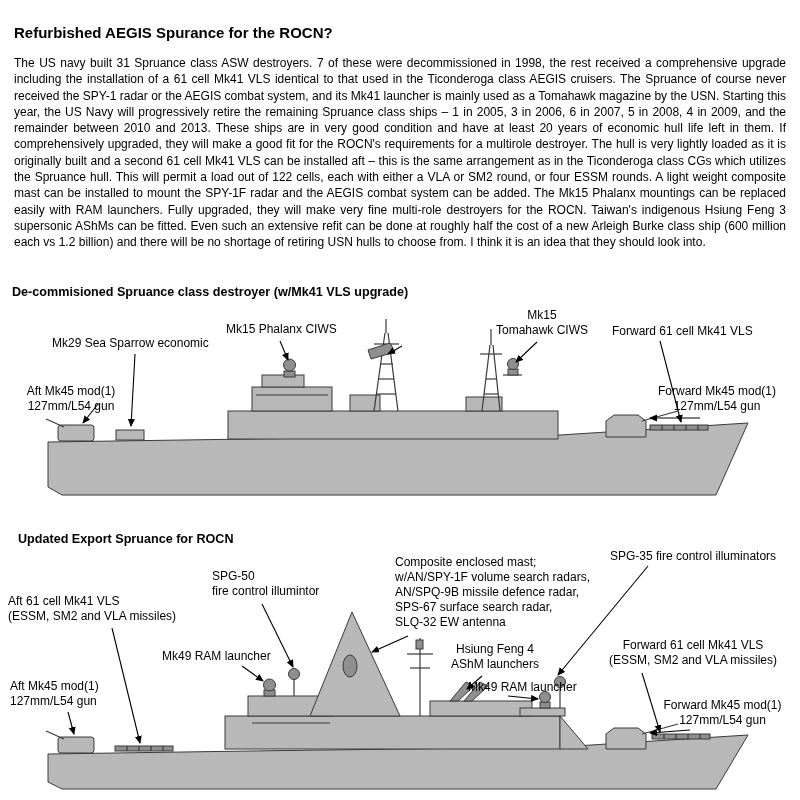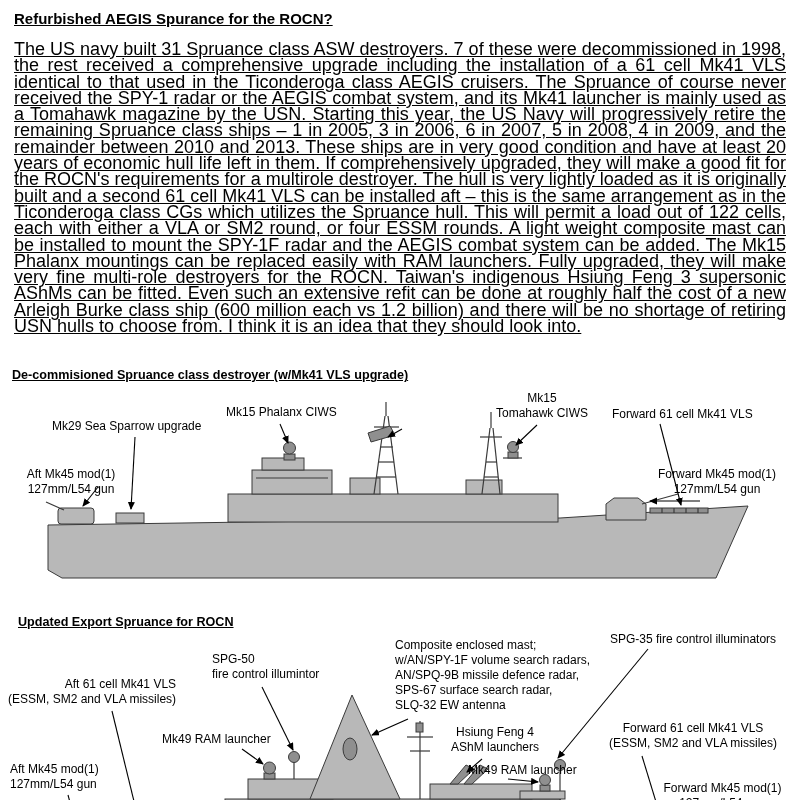--- a/index.html
+++ b/index.html
@@ -1,23 +1,23 @@
 <!DOCTYPE html>
 <html><head>
 <meta charset="utf-8">
 <style>
   * { box-sizing: border-box; margin: 0; padding: 0; }
   html, body { background: #ffffff; }
   body {
     width: 800px; height: 800px; overflow: hidden;
     font-family: "Liberation Sans", sans-serif; color: #000;
   }
-  .page { position: relative; width: 800px; height: 800px; padding-top: 10px; text-decoration: underline; }
+  .page { position: relative; width: 800px; height: 800px; padding-top: 24px; }
   h1.title { font-size: 15px; font-weight: bold; margin: 0 14px; }
-  p.body-text { font-size: 18px; line-height: 16.3px; margin: 14px 14px 16px 14px; text-align: justify; }
+  p.body-text { font-size: 12px; line-height: 16.3px; margin: 14px 14px 16px 14px; text-align: justify; }
   h2.diag-heading { font-size: 12.6px; font-weight: bold; margin-left: 18px; margin-right: 18px; }
   #d1-heading { margin-top: 34px; margin-left: 12px; }
   #d2-heading { margin-top: 31px; }
   .canvas { position: relative; width: 800px; }
   #canvas1 { height: 202px; }
   #canvas2 { height: 248px; }
   .canvas svg { position: absolute; left: 0; top: 0; display: block; }
   .lbl {
     position: absolute; font-size: 12px; line-height: 15px;
     white-space: pre-line; color: #000;
@@ -113,21 +113,21 @@
         <line class="arrow" x1="135" y1="55" x2="131" y2="127" marker-end="url(#ah1)"></line>
         <line class="arrow" x1="280" y1="42" x2="288" y2="61" marker-end="url(#ah1)"></line>
         <line class="arrow" x1="402" y1="47" x2="388" y2="55" marker-end="url(#ah1)"></line>
         <line class="arrow" x1="537" y1="43" x2="516" y2="63" marker-end="url(#ah1)"></line>
         <line class="arrow" x1="660" y1="42" x2="681" y2="123" marker-end="url(#ah1)"></line>
         <line class="arrow" x1="98" y1="105" x2="83" y2="124" marker-end="url(#ah1)"></line>
         <line class="arrow" x1="700" y1="119" x2="650" y2="119" marker-end="url(#ah1)"></line>
       </g>
     </svg>
 
-    <div class="lbl" style="left:52px; top:37px;">Mk29 Sea Sparrow upgrade</div>
+    <div class="lbl" style="left:52px; top:37px;">Mk29 Sea Sparrow economic</div>
     <div class="lbl" style="left:226px; top:23px;">Mk15 Phalanx CIWS</div>
     <div class="lbl center" style="left:494px; top:9px; width:96px;">Mk15
 Tomahawk CIWS</div>
     <div class="lbl" style="left:612px; top:25px;">Forward 61 cell Mk41 VLS</div>
     <div class="lbl center" style="left:8px; top:85px; width:126px;">Aft Mk45 mod(1)
 127mm/L54 gun</div>
     <div class="lbl center" style="left:644px; top:85px; width:146px;">Forward Mk45 mod(1)
 127mm/L54 gun</div>
   </div>
 
@@ -230,21 +230,21 @@
     </svg>
 
     <div class="lbl" style="left:212px; top:23px;">SPG-50
 fire control illumintor</div>
     <div class="lbl" style="left:395px; top:9px;">Composite enclosed mast;
 w/AN/SPY-1F volume search radars,
 AN/SPQ-9B missile defence radar,
 SPS-67 surface search radar,
 SLQ-32 EW antenna</div>
     <div class="lbl" style="left:610px; top:3px;">SPG-35 fire control illuminators</div>
-    <div class="lbl" style="left:8px; top:48px;text-align:right;">Aft 61 cell Mk41 VLS
+    <div class="lbl" style="left:8px; top:48px;">Aft 61 cell Mk41 VLS
 (ESSM, SM2 and VLA missiles)</div>
     <div class="lbl" style="left:162px; top:103px;">Mk49 RAM launcher</div>
     <div class="lbl center" style="left:438px; top:96px; width:114px;">Hsiung Feng 4
 AShM launchers</div>
     <div class="lbl center" style="left:594px; top:92px; width:198px;">Forward 61 cell Mk41 VLS
 (ESSM, SM2 and VLA missiles)</div>
     <div class="lbl" style="left:468px; top:134px;">Mk49 RAM launcher</div>
     <div class="lbl" style="left:10px; top:133px;">Aft Mk45 mod(1)
 127mm/L54 gun</div>
     <div class="lbl center" style="left:650px; top:152px; width:145px;">Forward Mk45 mod(1)

